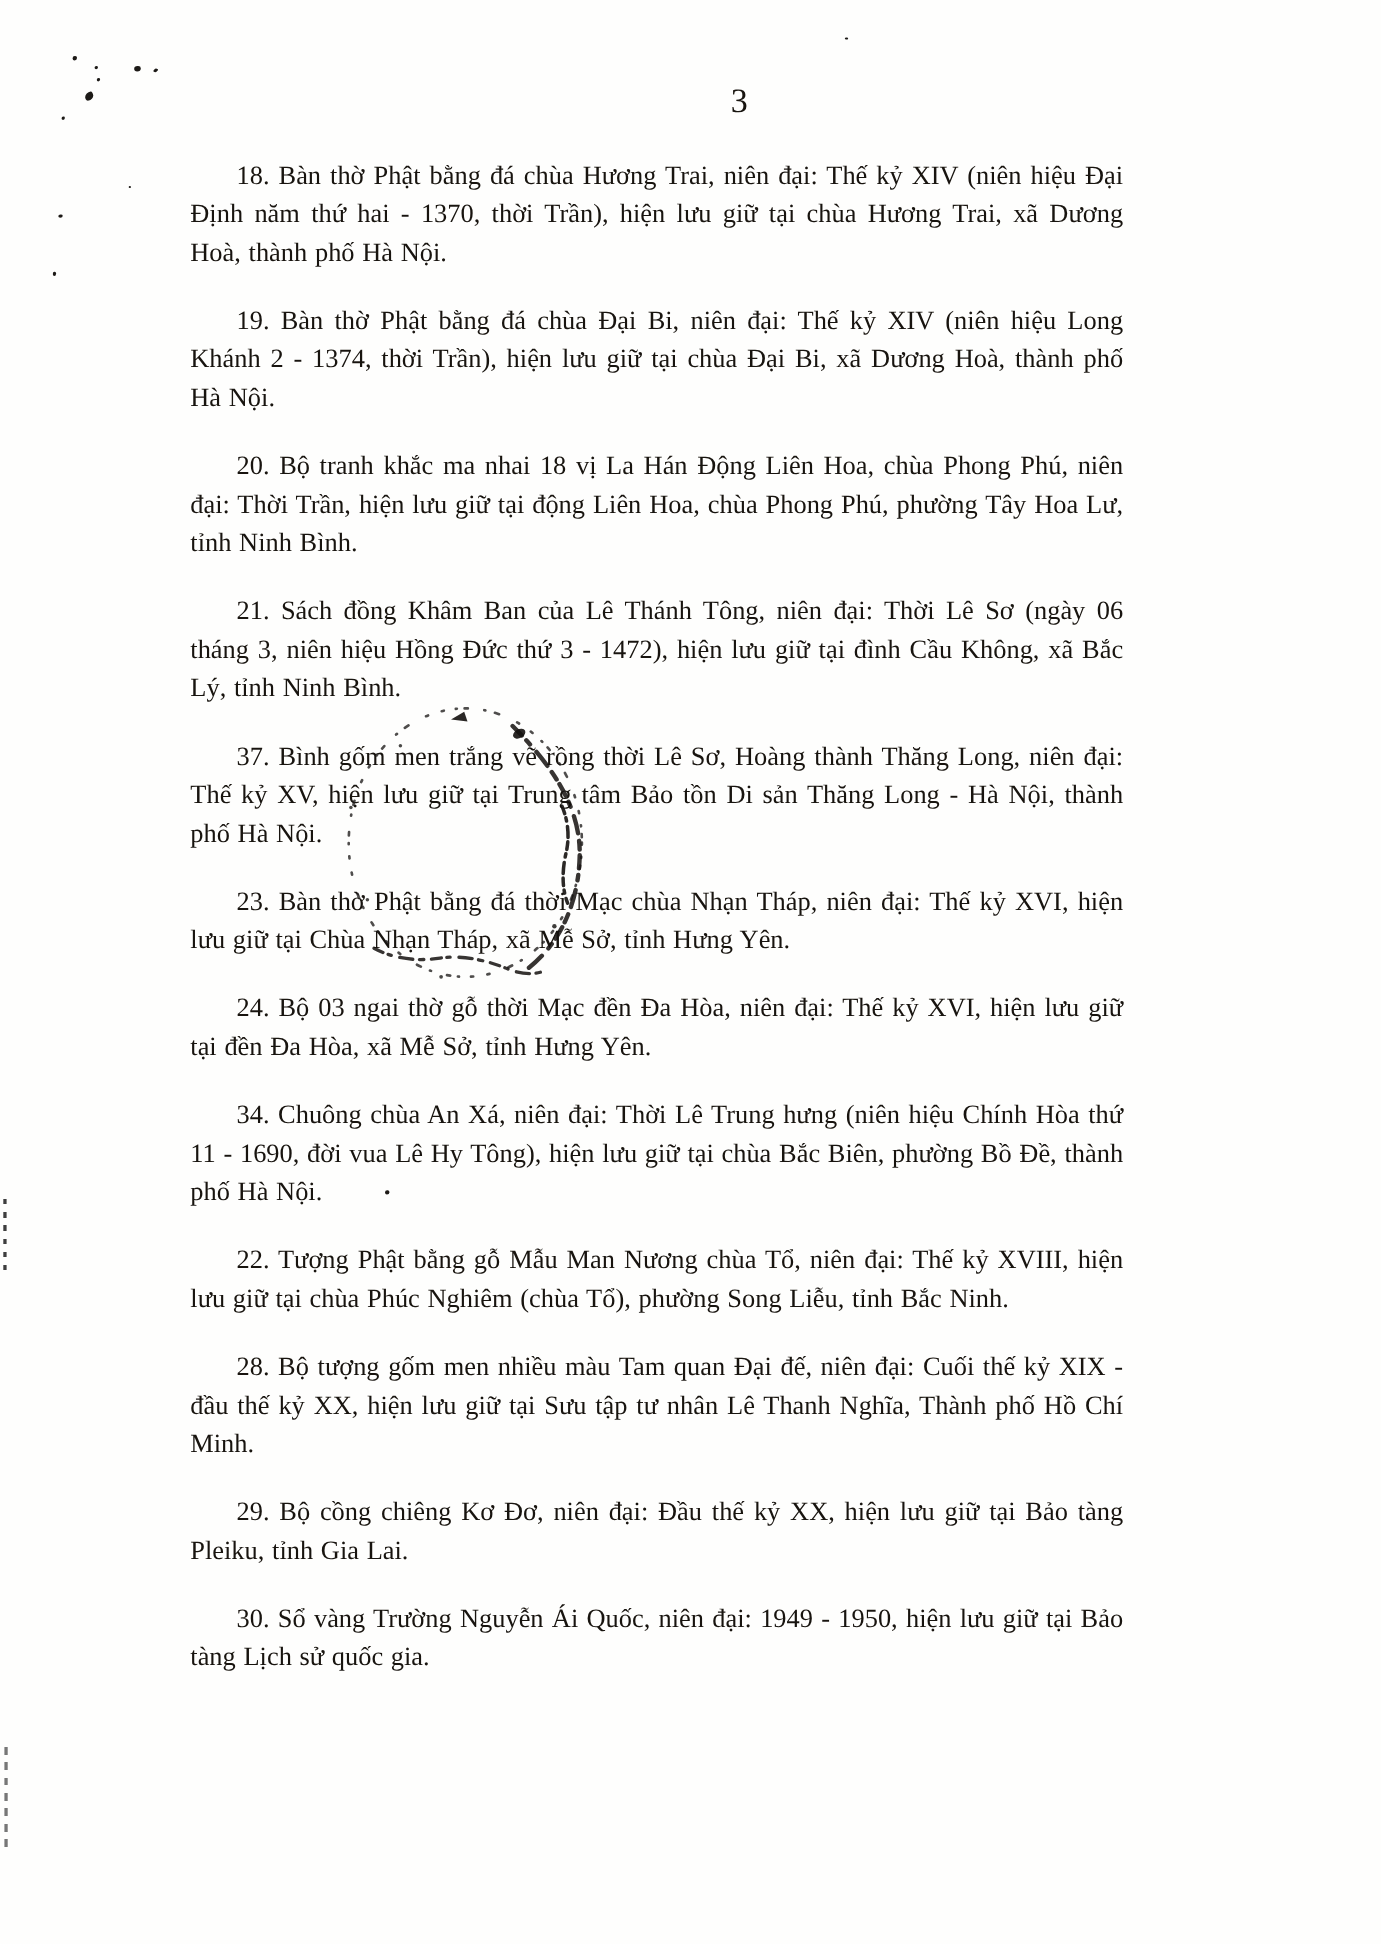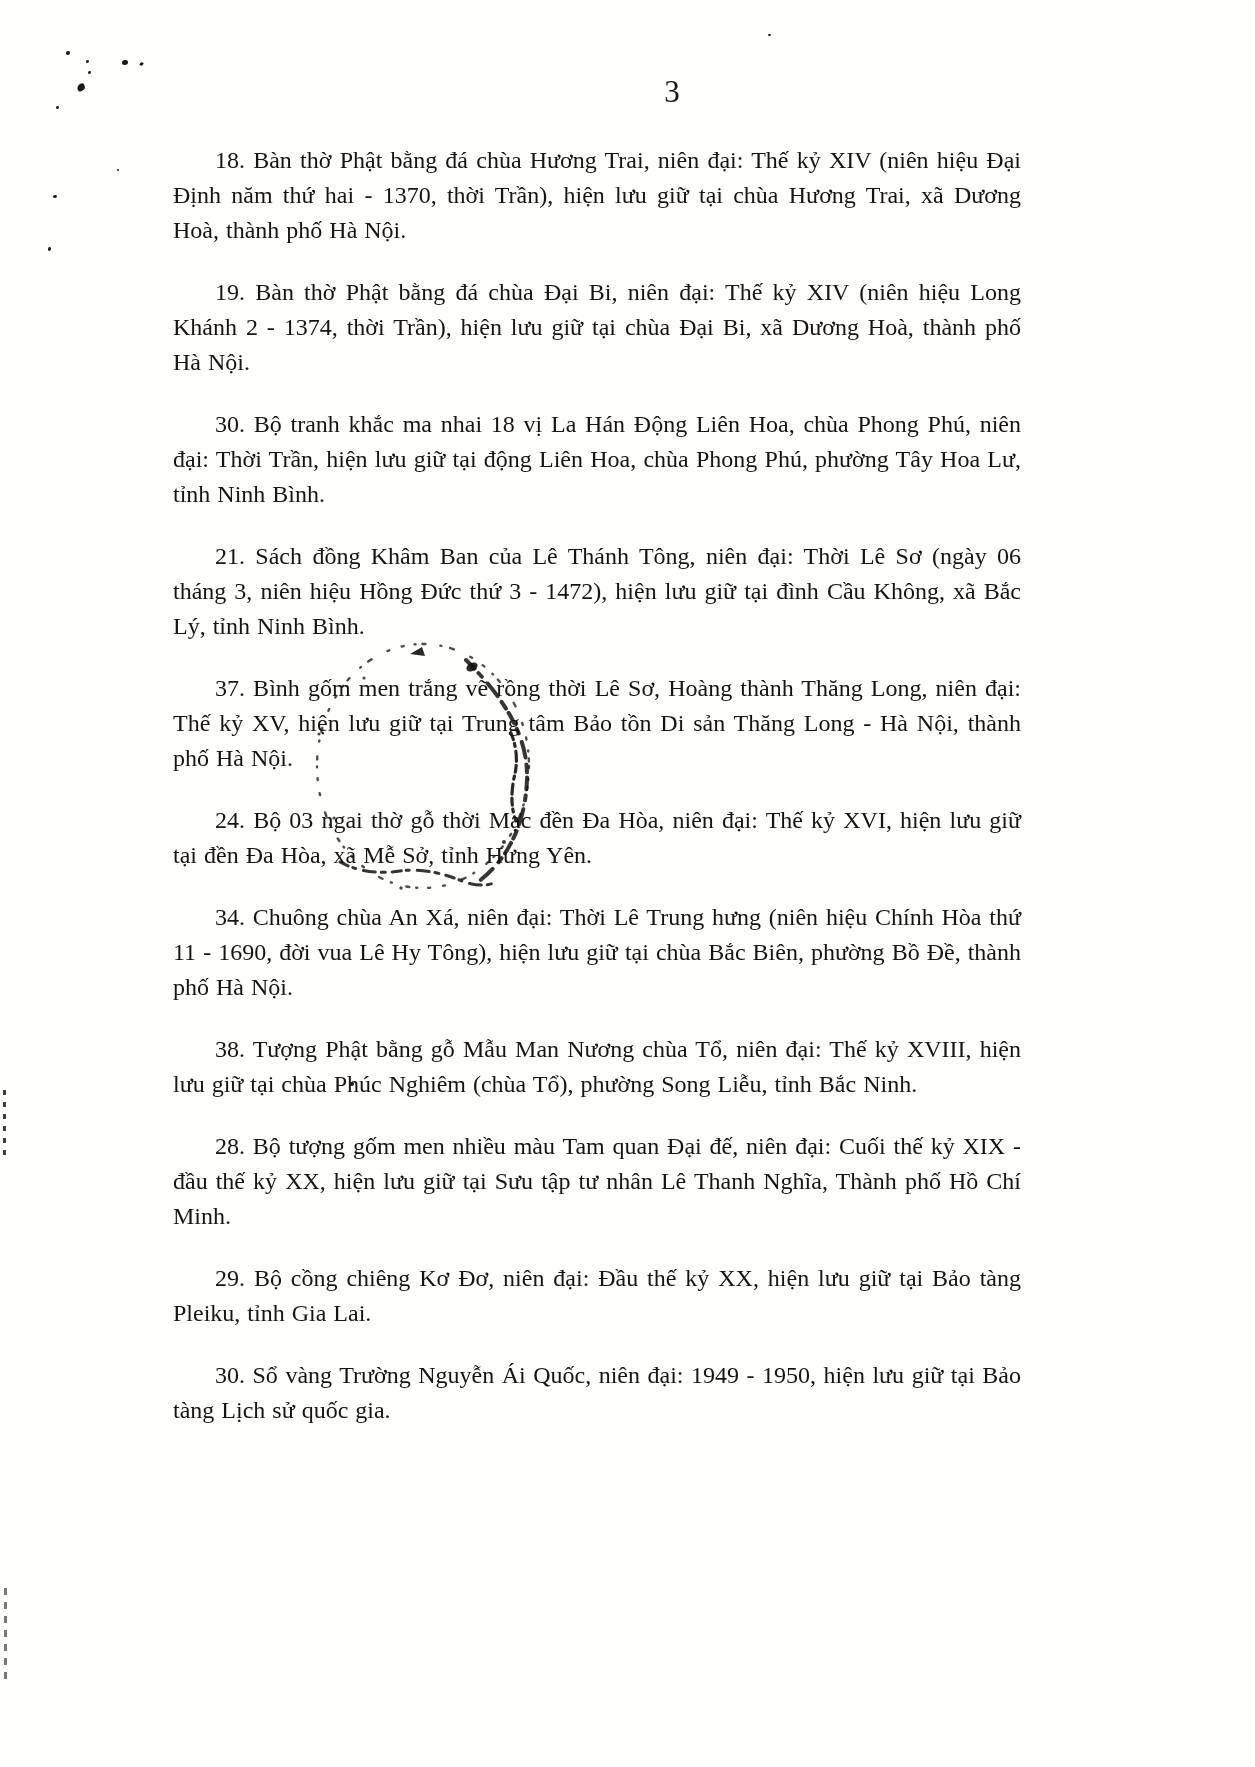--- a/index.html
+++ b/index.html
@@ -41,26 +41,27 @@
 </head>
 <body>
 
 <div class="page">
 
   <div class="page-number">3</div>
 
   <div class="content">
     <p class="para">18. Bàn thờ Phật bằng đá chùa Hương Trai, niên đại: Thế kỷ XIV (niên hiệu Đại Định năm thứ hai - 1370, thời Trần), hiện lưu giữ tại chùa Hương Trai, xã Dương Hoà, thành phố Hà Nội.</p>
     <p class="para">19. Bàn thờ Phật bằng đá chùa Đại Bi, niên đại: Thế kỷ XIV (niên hiệu Long Khánh 2 - 1374, thời Trần), hiện lưu giữ tại chùa Đại Bi, xã Dương Hoà, thành phố Hà Nội.</p>
-    <p class="para">30. Bộ tranh khắc ma nhai 18 vị La Hán Động Liên Hoa, chùa Phong Phú, niên đại: Thời Trần, hiện lưu giữ tại động Liên Hoa, chùa Phong Phú, phường Tây Hoa Lư, tỉnh Ninh Bình.</p>
+    <p class="para">20. Bộ tranh khắc ma nhai 18 vị La Hán Động Liên Hoa, chùa Phong Phú, niên đại: Thời Trần, hiện lưu giữ tại động Liên Hoa, chùa Phong Phú, phường Tây Hoa Lư, tỉnh Ninh Bình.</p>
     <p class="para">21. Sách đồng Khâm Ban của Lê Thánh Tông, niên đại: Thời Lê Sơ (ngày 06 tháng 3, niên hiệu Hồng Đức thứ 3 - 1472), hiện lưu giữ tại đình Cầu Không, xã Bắc Lý, tỉnh Ninh Bình.</p>
     <p class="para">37. Bình gốm men trắng vẽ rồng thời Lê Sơ, Hoàng thành Thăng Long, niên đại: Thế kỷ XV, hiện lưu giữ tại Trung tâm Bảo tồn Di sản Thăng Long - Hà Nội, thành phố Hà Nội.</p>
+    <p class="para">23. Bàn thờ Phật bằng đá thời Mạc chùa Nhạn Tháp, niên đại: Thế kỷ XVI, hiện lưu giữ tại Chùa Nhạn Tháp, xã Mễ Sở, tỉnh Hưng Yên.</p>
     <p class="para">24. Bộ 03 ngai thờ gỗ thời Mạc đền Đa Hòa, niên đại: Thế kỷ XVI, hiện lưu giữ tại đền Đa Hòa, xã Mễ Sở, tỉnh Hưng Yên.</p>
     <p class="para">34. Chuông chùa An Xá, niên đại: Thời Lê Trung hưng (niên hiệu Chính Hòa thứ 11 - 1690, đời vua Lê Hy Tông), hiện lưu giữ tại chùa Bắc Biên, phường Bồ Đề, thành phố Hà Nội.</p>
-    <p class="para">38. Tượng Phật bằng gỗ Mẫu Man Nương chùa Tổ, niên đại: Thế kỷ XVIII, hiện lưu giữ tại chùa Phúc Nghiêm (chùa Tổ), phường Song Liễu, tỉnh Bắc Ninh.</p>
+    <p class="para">22. Tượng Phật bằng gỗ Mẫu Man Nương chùa Tổ, niên đại: Thế kỷ XVIII, hiện lưu giữ tại chùa Phúc Nghiêm (chùa Tổ), phường Song Liễu, tỉnh Bắc Ninh.</p>
     <p class="para">28. Bộ tượng gốm men nhiều màu Tam quan Đại đế, niên đại: Cuối thế kỷ XIX - đầu thế kỷ XX, hiện lưu giữ tại Sưu tập tư nhân Lê Thanh Nghĩa, Thành phố Hồ Chí Minh.</p>
     <p class="para">29. Bộ cồng chiêng Kơ Đơ, niên đại: Đầu thế kỷ XX, hiện lưu giữ tại Bảo tàng Pleiku, tỉnh Gia Lai.</p>
     <p class="para">30. Sổ vàng Trường Nguyễn Ái Quốc, niên đại: 1949 - 1950, hiện lưu giữ tại Bảo tàng Lịch sử quốc gia.</p>
   </div>
 
   <div class="speck" style="left:66px;top:51px;width:4px;height:4px;"></div>
   <div class="speck" style="left:86px;top:60px;width:3px;height:3px;"></div>
   <div class="speck" style="left:122px;top:60px;width:6px;height:5px;"></div>
   <div class="speck" style="left:140px;top:62px;width:3px;height:4px;transform:rotate(40deg);border-radius:60% 20% 60% 30%;"></div>
   <div class="speck" style="left:88px;top:71px;width:3px;height:3px;"></div>

